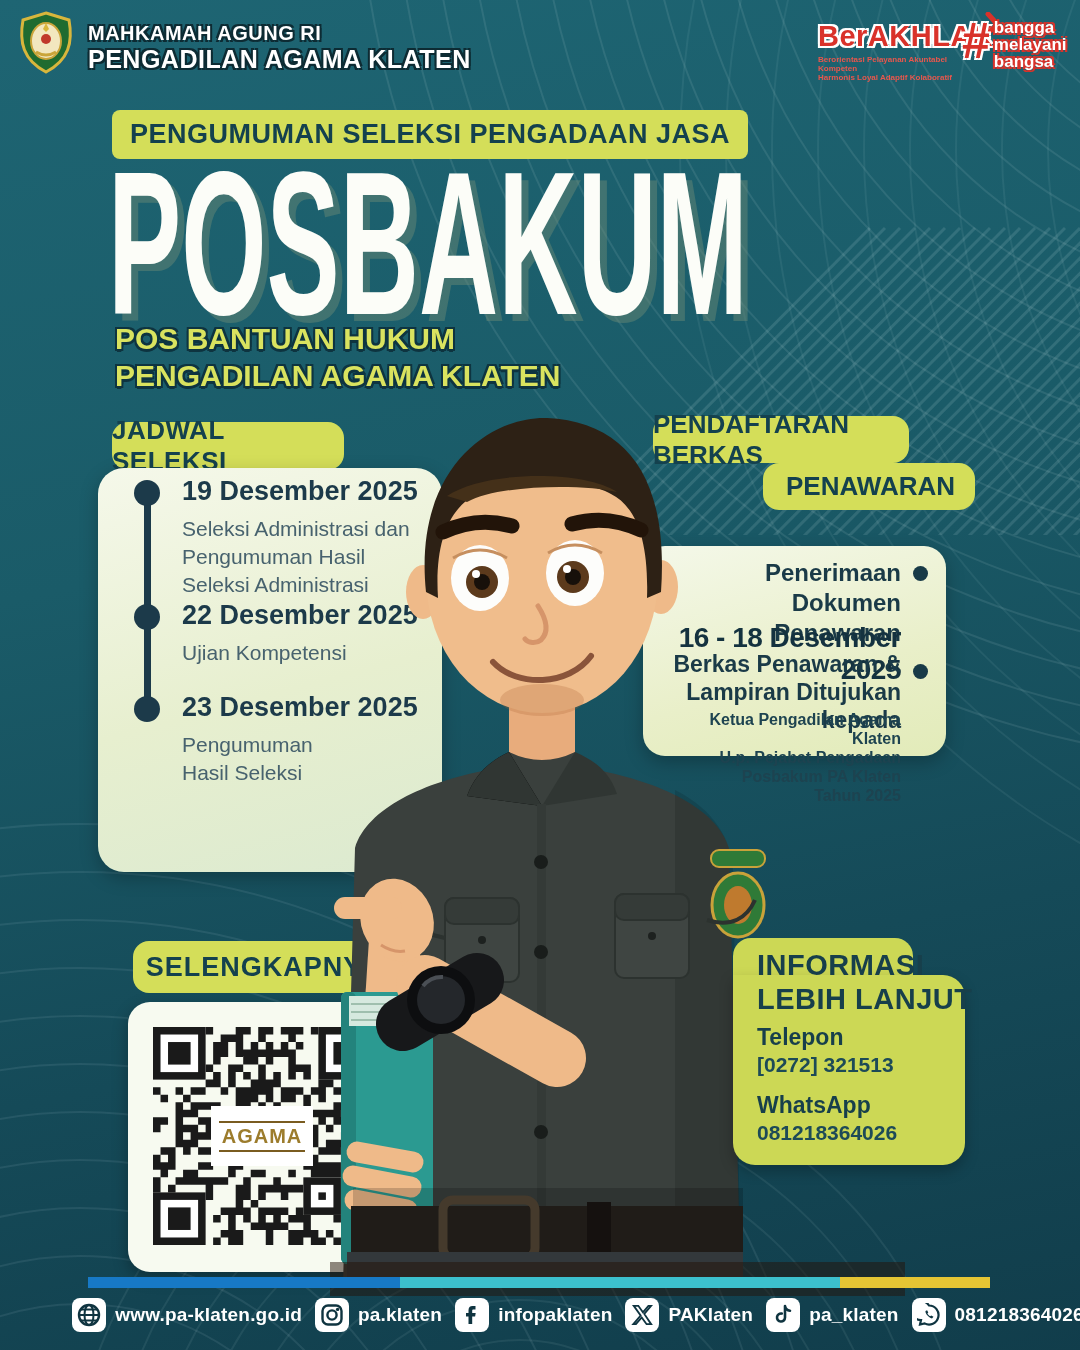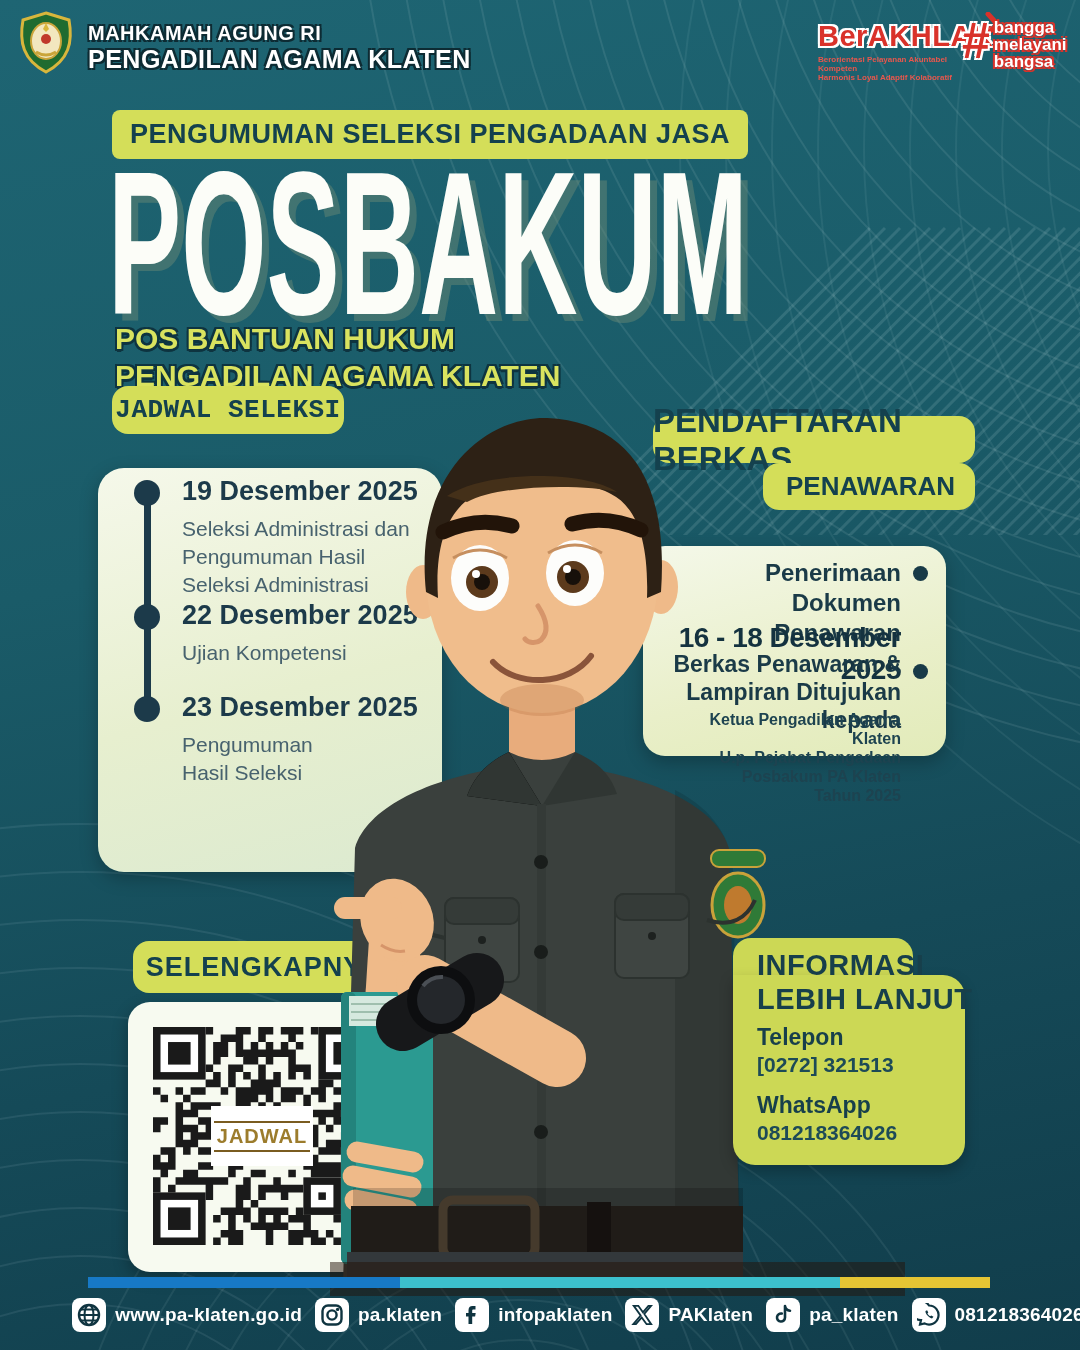--- a/index.html
+++ b/index.html
@@ -180,21 +180,21 @@
 
   <svg class="abs" style="left:105px;top:152px;filter:drop-shadow(7px 7px 0 rgba(110,140,118,0.45));" width="680" height="180" viewBox="0 0 680 180">
     <text id="main-title-text" x="3" y="162" textLength="640" lengthAdjust="spacingAndGlyphs" font-family="Liberation Sans, sans-serif" font-weight="bold" font-size="205" fill="#fcfdf8">POSBAKUM</text>
   </svg>
 
   <div class="abs" style="left:115px;top:320px;line-height:37px;">
     <div class="outline-dark" style="font-size:30px;">POS BANTUAN HUKUM</div>
     <div class="outline-dark" style="font-size:30px;">PENGADILAN AGAMA KLATEN</div>
   </div>
 
-  <div class="abs pill" style="left:112px;top:386px;width:232px;height:48px;font-size:26px;border-radius:16px;letter-spacing:0.5px;font-family:Liberation Mono, monospace;">JADWAL SELEKSI</div>
+  <div class="abs pill" style="left:112px;top:422px;width:232px;height:48px;font-size:26px;border-radius:16px;letter-spacing:0.5px;">JADWAL SELEKSI</div>
 
   <div class="abs card-light" style="left:98px;top:468px;width:344px;height:404px;">
     <div class="abs" style="left:46px;top:24px;width:7px;height:218px;background:#1c3a4a;border-radius:4px;"></div>
     <div class="dot" style="left:36px;top:12px;"></div>
     <div class="dot" style="left:36px;top:136px;"></div>
     <div class="dot" style="left:36px;top:228px;"></div>
 
     <div class="abs" style="left:84px;top:8px;width:240px;">
       <div class="tl-date">19 Desember 2025</div>
       <div class="tl-desc pre" style="margin-top:8px;">Seleksi Administrasi dan Pengumuman Hasil Seleksi Administrasi</div>
@@ -203,21 +203,21 @@
       <div class="tl-date">22 Desember 2025</div>
       <div class="tl-desc pre" style="margin-top:8px;">Ujian Kompetensi</div>
     </div>
     <div class="abs" style="left:84px;top:224px;width:240px;">
       <div class="tl-date">23 Desember 2025</div>
       <div class="tl-desc pre" style="margin-top:8px;">Pengumuman
 Hasil Seleksi</div>
     </div>
   </div>
 
-  <div class="abs pill" style="left:653px;top:416px;width:322px;height:47px;font-size:33px;border-radius:16px;justify-content:flex-end;padding-right:20px;box-sizing:border-box;">PENDAFTARAN BERKAS</div>
+  <div class="abs pill" style="left:653px;top:416px;width:256px;height:47px;font-size:26px;border-radius:16px;justify-content:flex-end;padding-right:20px;box-sizing:border-box;">PENDAFTARAN BERKAS</div>
   <div class="abs pill" style="left:763px;top:463px;width:212px;height:47px;font-size:26px;border-radius:16px;justify-content:flex-end;padding-right:20px;box-sizing:border-box;">PENAWARAN</div>
 
   <div class="abs card-light" style="left:643px;top:498px;width:303px;height:210px;border-radius:22px;background:linear-gradient(165deg,#f4f8e9 0%,#e9efc9 60%,#e2ebb9 100%);margin-top:48px;">
     <div class="r-dot" style="left:270px;top:20px;"></div>
     <div class="abs pre" style="left:20px;top:12px;width:238px;text-align:right;font-size:24px;line-height:30px;font-weight:800;color:#1a3a47;">Penerimaan Dokumen
 Penawaran</div>
     <div class="abs" style="left:10px;top:76px;width:248px;text-align:right;font-size:28px;font-weight:800;color:#14323f;letter-spacing:-0.5px;">16 - 18 Desember 2025</div>
 
     <div class="r-dot" style="left:270px;top:118px;"></div>
     <div class="abs pre" style="left:20px;top:104px;width:238px;text-align:right;font-size:23px;line-height:28px;font-weight:800;color:#1a3a47;">Berkas Penawaran &amp;
@@ -240,21 +240,21 @@
         <rect x="180.41379310344828" y="15.03448275862069" width="22.551724137931036" height="22.551724137931036" fill="#1a1a1a"></rect>
         <rect x="0" y="165.3793103448276" width="52.62068965517241" height="52.62068965517241" fill="#1a1a1a"></rect>
         <rect x="7.517241379310345" y="172.89655172413794" width="37.58620689655173" height="37.58620689655173" fill="#ffffff"></rect>
         <rect x="15.03448275862069" y="180.41379310344828" width="22.551724137931036" height="22.551724137931036" fill="#1a1a1a"></rect>
         <rect x="150.34482758620692" y="150.34482758620692" width="37.58620689655173" height="37.58620689655173" fill="#1a1a1a"></rect>
         <rect x="157.86206896551724" y="157.86206896551724" width="22.551724137931036" height="22.551724137931036" fill="#ffffff"></rect>
         <rect x="165.3793103448276" y="165.3793103448276" width="7.517241379310345" height="7.517241379310345" fill="#1a1a1a"></rect>
         <path d="M52.62,0.00h7.52v7.52h-7.52zM82.69,0.00h7.52v7.52h-7.52zM90.21,0.00h7.52v7.52h-7.52zM105.24,0.00h7.52v7.52h-7.52zM112.76,0.00h7.52v7.52h-7.52zM127.79,0.00h7.52v7.52h-7.52zM135.31,0.00h7.52v7.52h-7.52zM142.83,0.00h7.52v7.52h-7.52zM157.86,0.00h7.52v7.52h-7.52zM67.66,7.52h7.52v7.52h-7.52zM75.17,7.52h7.52v7.52h-7.52zM82.69,7.52h7.52v7.52h-7.52zM105.24,7.52h7.52v7.52h-7.52zM135.31,7.52h7.52v7.52h-7.52zM60.14,15.03h7.52v7.52h-7.52zM67.66,15.03h7.52v7.52h-7.52zM82.69,15.03h7.52v7.52h-7.52zM97.72,15.03h7.52v7.52h-7.52zM112.76,15.03h7.52v7.52h-7.52zM127.79,15.03h7.52v7.52h-7.52zM142.83,15.03h7.52v7.52h-7.52zM60.14,22.55h7.52v7.52h-7.52zM67.66,22.55h7.52v7.52h-7.52zM82.69,22.55h7.52v7.52h-7.52zM90.21,22.55h7.52v7.52h-7.52zM97.72,22.55h7.52v7.52h-7.52zM105.24,22.55h7.52v7.52h-7.52zM112.76,22.55h7.52v7.52h-7.52zM120.28,22.55h7.52v7.52h-7.52zM127.79,22.55h7.52v7.52h-7.52zM135.31,22.55h7.52v7.52h-7.52zM60.14,30.07h7.52v7.52h-7.52zM90.21,30.07h7.52v7.52h-7.52zM97.72,30.07h7.52v7.52h-7.52zM112.76,30.07h7.52v7.52h-7.52zM135.31,30.07h7.52v7.52h-7.52zM52.62,37.59h7.52v7.52h-7.52zM75.17,37.59h7.52v7.52h-7.52zM82.69,37.59h7.52v7.52h-7.52zM105.24,37.59h7.52v7.52h-7.52zM135.31,37.59h7.52v7.52h-7.52zM142.83,37.59h7.52v7.52h-7.52zM150.34,37.59h7.52v7.52h-7.52zM60.14,45.10h7.52v7.52h-7.52zM75.17,45.10h7.52v7.52h-7.52zM90.21,45.10h7.52v7.52h-7.52zM105.24,45.10h7.52v7.52h-7.52zM120.28,45.10h7.52v7.52h-7.52zM135.31,45.10h7.52v7.52h-7.52zM150.34,45.10h7.52v7.52h-7.52zM52.62,52.62h7.52v7.52h-7.52zM60.14,52.62h7.52v7.52h-7.52zM75.17,52.62h7.52v7.52h-7.52zM97.72,52.62h7.52v7.52h-7.52zM105.24,52.62h7.52v7.52h-7.52zM112.76,52.62h7.52v7.52h-7.52zM120.28,52.62h7.52v7.52h-7.52zM165.38,52.62h7.52v7.52h-7.52zM172.90,52.62h7.52v7.52h-7.52zM195.45,52.62h7.52v7.52h-7.52zM202.97,52.62h7.52v7.52h-7.52zM0.00,60.14h7.52v7.52h-7.52zM22.55,60.14h7.52v7.52h-7.52zM37.59,60.14h7.52v7.52h-7.52zM45.10,60.14h7.52v7.52h-7.52zM67.66,60.14h7.52v7.52h-7.52zM82.69,60.14h7.52v7.52h-7.52zM90.21,60.14h7.52v7.52h-7.52zM97.72,60.14h7.52v7.52h-7.52zM105.24,60.14h7.52v7.52h-7.52zM112.76,60.14h7.52v7.52h-7.52zM127.79,60.14h7.52v7.52h-7.52zM135.31,60.14h7.52v7.52h-7.52zM142.83,60.14h7.52v7.52h-7.52zM157.86,60.14h7.52v7.52h-7.52zM165.38,60.14h7.52v7.52h-7.52zM180.41,60.14h7.52v7.52h-7.52zM187.93,60.14h7.52v7.52h-7.52zM202.97,60.14h7.52v7.52h-7.52zM210.48,60.14h7.52v7.52h-7.52zM7.52,67.66h7.52v7.52h-7.52zM30.07,67.66h7.52v7.52h-7.52zM82.69,67.66h7.52v7.52h-7.52zM90.21,67.66h7.52v7.52h-7.52zM97.72,67.66h7.52v7.52h-7.52zM112.76,67.66h7.52v7.52h-7.52zM127.79,67.66h7.52v7.52h-7.52zM135.31,67.66h7.52v7.52h-7.52zM150.34,67.66h7.52v7.52h-7.52zM165.38,67.66h7.52v7.52h-7.52zM22.55,75.17h7.52v7.52h-7.52zM37.59,75.17h7.52v7.52h-7.52zM45.10,75.17h7.52v7.52h-7.52zM52.62,75.17h7.52v7.52h-7.52zM60.14,75.17h7.52v7.52h-7.52zM82.69,75.17h7.52v7.52h-7.52zM90.21,75.17h7.52v7.52h-7.52zM105.24,75.17h7.52v7.52h-7.52zM120.28,75.17h7.52v7.52h-7.52zM150.34,75.17h7.52v7.52h-7.52zM180.41,75.17h7.52v7.52h-7.52zM187.93,75.17h7.52v7.52h-7.52zM210.48,75.17h7.52v7.52h-7.52zM22.55,82.69h7.52v7.52h-7.52zM30.07,82.69h7.52v7.52h-7.52zM37.59,82.69h7.52v7.52h-7.52zM157.86,82.69h7.52v7.52h-7.52zM165.38,82.69h7.52v7.52h-7.52zM172.90,82.69h7.52v7.52h-7.52zM180.41,82.69h7.52v7.52h-7.52zM195.45,82.69h7.52v7.52h-7.52zM202.97,82.69h7.52v7.52h-7.52zM210.48,82.69h7.52v7.52h-7.52zM0.00,90.21h7.52v7.52h-7.52zM7.52,90.21h7.52v7.52h-7.52zM22.55,90.21h7.52v7.52h-7.52zM45.10,90.21h7.52v7.52h-7.52zM52.62,90.21h7.52v7.52h-7.52zM165.38,90.21h7.52v7.52h-7.52zM180.41,90.21h7.52v7.52h-7.52zM187.93,90.21h7.52v7.52h-7.52zM202.97,90.21h7.52v7.52h-7.52zM210.48,90.21h7.52v7.52h-7.52zM0.00,97.72h7.52v7.52h-7.52zM22.55,97.72h7.52v7.52h-7.52zM30.07,97.72h7.52v7.52h-7.52zM37.59,97.72h7.52v7.52h-7.52zM52.62,97.72h7.52v7.52h-7.52zM157.86,97.72h7.52v7.52h-7.52zM172.90,97.72h7.52v7.52h-7.52zM202.97,97.72h7.52v7.52h-7.52zM22.55,105.24h7.52v7.52h-7.52zM37.59,105.24h7.52v7.52h-7.52zM45.10,105.24h7.52v7.52h-7.52zM52.62,105.24h7.52v7.52h-7.52zM157.86,105.24h7.52v7.52h-7.52zM187.93,105.24h7.52v7.52h-7.52zM195.45,105.24h7.52v7.52h-7.52zM202.97,105.24h7.52v7.52h-7.52zM22.55,112.76h7.52v7.52h-7.52zM30.07,112.76h7.52v7.52h-7.52zM37.59,112.76h7.52v7.52h-7.52zM157.86,112.76h7.52v7.52h-7.52zM172.90,112.76h7.52v7.52h-7.52zM180.41,112.76h7.52v7.52h-7.52zM187.93,112.76h7.52v7.52h-7.52zM195.45,112.76h7.52v7.52h-7.52zM202.97,112.76h7.52v7.52h-7.52zM210.48,112.76h7.52v7.52h-7.52zM7.52,120.28h7.52v7.52h-7.52zM15.03,120.28h7.52v7.52h-7.52zM30.07,120.28h7.52v7.52h-7.52zM45.10,120.28h7.52v7.52h-7.52zM52.62,120.28h7.52v7.52h-7.52zM165.38,120.28h7.52v7.52h-7.52zM172.90,120.28h7.52v7.52h-7.52zM180.41,120.28h7.52v7.52h-7.52zM210.48,120.28h7.52v7.52h-7.52zM0.00,127.79h7.52v7.52h-7.52zM15.03,127.79h7.52v7.52h-7.52zM157.86,127.79h7.52v7.52h-7.52zM187.93,127.79h7.52v7.52h-7.52zM195.45,127.79h7.52v7.52h-7.52zM202.97,127.79h7.52v7.52h-7.52zM0.00,135.31h7.52v7.52h-7.52zM7.52,135.31h7.52v7.52h-7.52zM15.03,135.31h7.52v7.52h-7.52zM45.10,135.31h7.52v7.52h-7.52zM52.62,135.31h7.52v7.52h-7.52zM75.17,135.31h7.52v7.52h-7.52zM82.69,135.31h7.52v7.52h-7.52zM150.34,135.31h7.52v7.52h-7.52zM157.86,135.31h7.52v7.52h-7.52zM165.38,135.31h7.52v7.52h-7.52zM172.90,135.31h7.52v7.52h-7.52zM180.41,135.31h7.52v7.52h-7.52zM202.97,135.31h7.52v7.52h-7.52zM7.52,142.83h7.52v7.52h-7.52zM30.07,142.83h7.52v7.52h-7.52zM37.59,142.83h7.52v7.52h-7.52zM75.17,142.83h7.52v7.52h-7.52zM97.72,142.83h7.52v7.52h-7.52zM105.24,142.83h7.52v7.52h-7.52zM135.31,142.83h7.52v7.52h-7.52zM157.86,142.83h7.52v7.52h-7.52zM165.38,142.83h7.52v7.52h-7.52zM172.90,142.83h7.52v7.52h-7.52zM180.41,142.83h7.52v7.52h-7.52zM195.45,142.83h7.52v7.52h-7.52zM210.48,142.83h7.52v7.52h-7.52zM0.00,150.34h7.52v7.52h-7.52zM22.55,150.34h7.52v7.52h-7.52zM30.07,150.34h7.52v7.52h-7.52zM37.59,150.34h7.52v7.52h-7.52zM45.10,150.34h7.52v7.52h-7.52zM52.62,150.34h7.52v7.52h-7.52zM60.14,150.34h7.52v7.52h-7.52zM67.66,150.34h7.52v7.52h-7.52zM90.21,150.34h7.52v7.52h-7.52zM120.28,150.34h7.52v7.52h-7.52zM195.45,150.34h7.52v7.52h-7.52zM210.48,150.34h7.52v7.52h-7.52zM0.00,157.86h7.52v7.52h-7.52zM15.03,157.86h7.52v7.52h-7.52zM52.62,157.86h7.52v7.52h-7.52zM82.69,157.86h7.52v7.52h-7.52zM90.21,157.86h7.52v7.52h-7.52zM105.24,157.86h7.52v7.52h-7.52zM112.76,157.86h7.52v7.52h-7.52zM120.28,157.86h7.52v7.52h-7.52zM127.79,157.86h7.52v7.52h-7.52zM135.31,157.86h7.52v7.52h-7.52zM142.83,157.86h7.52v7.52h-7.52zM187.93,157.86h7.52v7.52h-7.52zM195.45,157.86h7.52v7.52h-7.52zM210.48,157.86h7.52v7.52h-7.52zM52.62,165.38h7.52v7.52h-7.52zM82.69,165.38h7.52v7.52h-7.52zM90.21,165.38h7.52v7.52h-7.52zM105.24,165.38h7.52v7.52h-7.52zM127.79,165.38h7.52v7.52h-7.52zM187.93,165.38h7.52v7.52h-7.52zM82.69,172.90h7.52v7.52h-7.52zM97.72,172.90h7.52v7.52h-7.52zM187.93,172.90h7.52v7.52h-7.52zM195.45,172.90h7.52v7.52h-7.52zM210.48,172.90h7.52v7.52h-7.52zM67.66,180.41h7.52v7.52h-7.52zM75.17,180.41h7.52v7.52h-7.52zM82.69,180.41h7.52v7.52h-7.52zM90.21,180.41h7.52v7.52h-7.52zM105.24,180.41h7.52v7.52h-7.52zM112.76,180.41h7.52v7.52h-7.52zM120.28,180.41h7.52v7.52h-7.52zM127.79,180.41h7.52v7.52h-7.52zM142.83,180.41h7.52v7.52h-7.52zM202.97,180.41h7.52v7.52h-7.52zM60.14,187.93h7.52v7.52h-7.52zM75.17,187.93h7.52v7.52h-7.52zM90.21,187.93h7.52v7.52h-7.52zM105.24,187.93h7.52v7.52h-7.52zM120.28,187.93h7.52v7.52h-7.52zM135.31,187.93h7.52v7.52h-7.52zM142.83,187.93h7.52v7.52h-7.52zM150.34,187.93h7.52v7.52h-7.52zM180.41,187.93h7.52v7.52h-7.52zM195.45,187.93h7.52v7.52h-7.52zM75.17,195.45h7.52v7.52h-7.52zM97.72,195.45h7.52v7.52h-7.52zM105.24,195.45h7.52v7.52h-7.52zM112.76,195.45h7.52v7.52h-7.52zM120.28,195.45h7.52v7.52h-7.52zM127.79,195.45h7.52v7.52h-7.52zM150.34,195.45h7.52v7.52h-7.52zM195.45,195.45h7.52v7.52h-7.52zM202.97,195.45h7.52v7.52h-7.52zM67.66,202.97h7.52v7.52h-7.52zM75.17,202.97h7.52v7.52h-7.52zM82.69,202.97h7.52v7.52h-7.52zM112.76,202.97h7.52v7.52h-7.52zM135.31,202.97h7.52v7.52h-7.52zM142.83,202.97h7.52v7.52h-7.52zM150.34,202.97h7.52v7.52h-7.52zM157.86,202.97h7.52v7.52h-7.52zM172.90,202.97h7.52v7.52h-7.52zM195.45,202.97h7.52v7.52h-7.52zM202.97,202.97h7.52v7.52h-7.52zM60.14,210.48h7.52v7.52h-7.52zM75.17,210.48h7.52v7.52h-7.52zM82.69,210.48h7.52v7.52h-7.52zM112.76,210.48h7.52v7.52h-7.52zM135.31,210.48h7.52v7.52h-7.52zM142.83,210.48h7.52v7.52h-7.52zM157.86,210.48h7.52v7.52h-7.52zM165.38,210.48h7.52v7.52h-7.52zM180.41,210.48h7.52v7.52h-7.52zM195.45,210.48h7.52v7.52h-7.52zM210.48,210.48h7.52v7.52h-7.52z" fill="#1a1a1a"></path>
       </svg>
     <div class="abs" style="left:83px;top:104px;width:102px;height:60px;background:#ffffff;display:flex;align-items:center;justify-content:center;">
-      <span style="font-size:20px;font-weight:800;color:#9c7c2c;letter-spacing:1px;border-top:2px solid #7a5c20;border-bottom:2px solid #7a5c20;padding:2px 3px;">JADWAL</span>
+      <span style="font-size:20px;font-weight:800;color:#9c7c2c;letter-spacing:1px;border-top:2px solid #7a5c20;border-bottom:2px solid #7a5c20;padding:2px 3px;">AGAMA</span>
     </div>
   </div>
 
   <svg class="abs" style="left:295px;top:400px;" width="490" height="885" viewBox="0 0 490 885">
 
     <ellipse cx="128" cy="192" rx="17" ry="27" fill="#efba89"></ellipse>
     <ellipse cx="366" cy="187" rx="17" ry="27" fill="#efba89"></ellipse>
 
     <path d="M214,280 L214,354 Q247,370 280,354 L280,280 Z" fill="#e8ac7c"></path>
 

